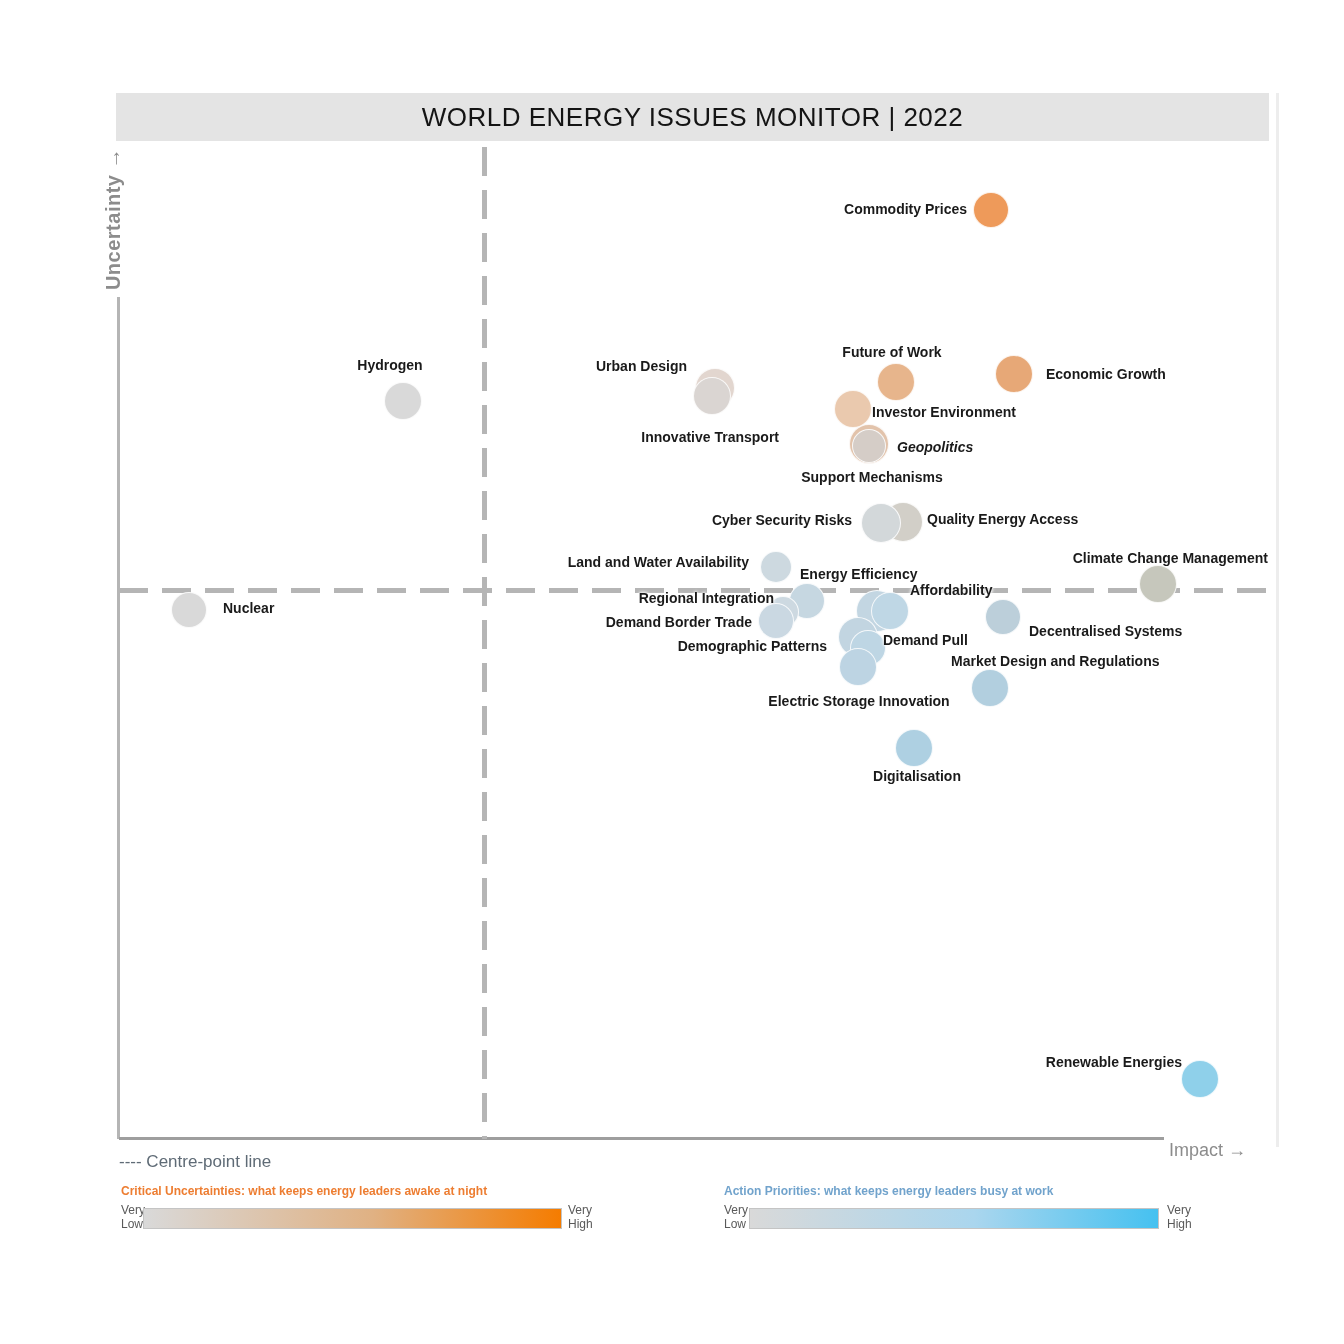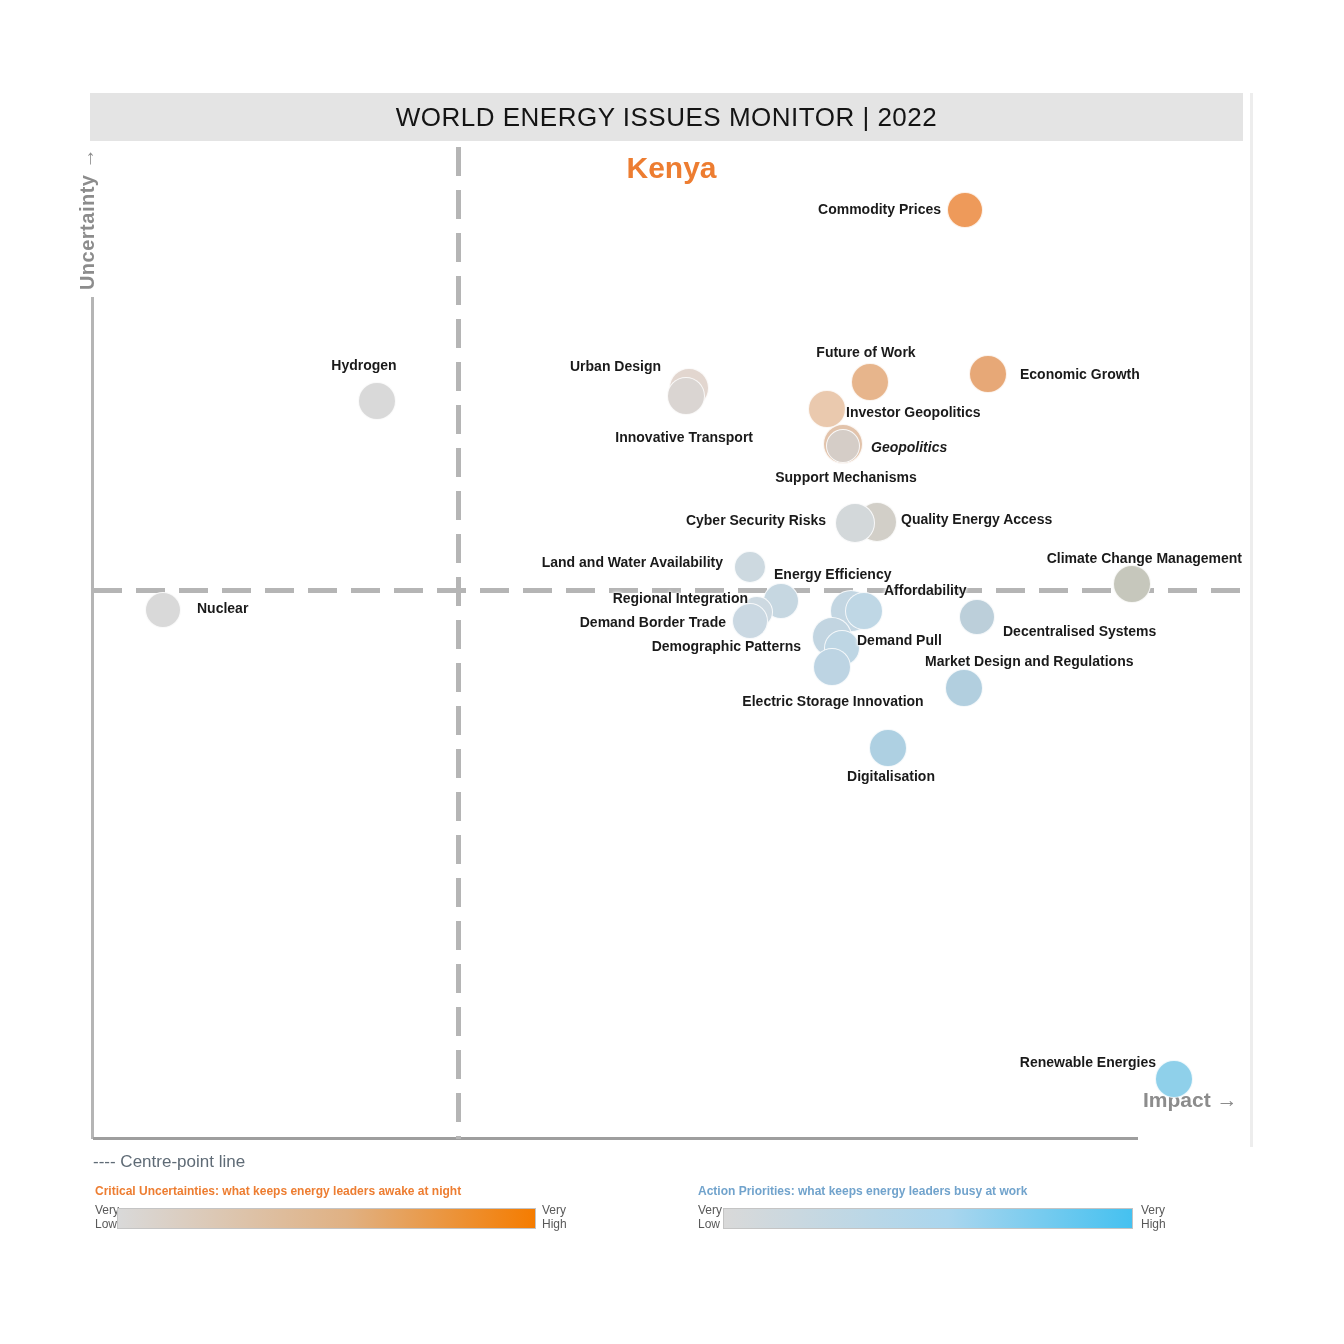--- a/index.html
+++ b/index.html
@@ -1,26 +1,26 @@
 <!DOCTYPE html>
 <html><head>
 <meta charset="utf-8">
 <style>
   html,body{margin:0;padding:0;background:#ffffff;}
   .page{position:relative;width:1344px;height:1344px;background:#ffffff;overflow:hidden;
         font-family:"Liberation Sans",sans-serif;}
-  .abs{position:absolute;}
+  .abs{position:absolute;margin-left:26px;}
   .titlebar{left:90px;top:93px;width:1153px;height:48px;background:#e4e4e4;
             display:flex;align-items:center;justify-content:center;}
   .titlebar span{font-size:26px;color:#141414;letter-spacing:.5px;}
   .country{left:90px;top:151px;width:1163px;text-align:center;
            font-size:30px;font-weight:bold;}
   .y-axis-label{left:76px;top:148px;writing-mode:vertical-rl;transform:rotate(180deg);
                 font-size:20px;font-weight:bold;color:#8c8c8c;letter-spacing:.5px;}
-  .x-axis-label{left:1143px;top:1088px;font-size:21px;font-weight:bold;color:#8c8c8c;}
+  .x-axis-label{left:1143px;top:1140px;font-size:18px;font-weight:normal;color:#8c8c8c;}
   .y-axis-line{left:91px;top:297px;width:3px;height:842px;background:#b5b5b5;}
   .x-axis-line{left:93px;top:1137px;width:1045px;height:3px;background:#9e9e9e;}
   .dash-h{left:93px;top:588px;width:1150px;height:5px;
           background:repeating-linear-gradient(90deg,#b5b5b5 0 29px,transparent 29px 43px);}
   .dash-v{left:456px;top:147px;width:5px;height:992px;
           background:repeating-linear-gradient(180deg,#b5b5b5 0 29px,transparent 29px 43px);}
   .right-border{left:1250px;top:93px;width:3px;height:1054px;background:#ededed;}
   .bubble{position:absolute;border-radius:50%;border:1.5px solid rgba(255,255,255,.85);
           box-sizing:border-box;z-index:2;}
   .issue-label{position:absolute;z-index:3;font-size:14px;font-weight:bold;color:#1a1a1a;
@@ -33,21 +33,20 @@
 </style>
 </head>
 <body>
 
 <div class="page">
 
   <div class="abs titlebar">
     <span>WORLD ENERGY ISSUES MONITOR | 2022</span>
   </div>
 
-  <div class="abs country" style="color: rgb(237, 125, 49);">Kenya</div>
 
   <div class="abs y-axis-label">Uncertainty →</div>
   <div class="abs y-axis-line"></div>
   <div class="abs x-axis-line"></div>
   <div class="abs x-axis-label">Impact →</div>
 
   <div class="abs dash-v"></div>
   <div class="abs dash-h"></div>
   <div class="abs right-border"></div>
 
@@ -77,21 +76,21 @@
       <div class="bubble" style="left: 869px; top: 729px; width: 38px; height: 38px; background: rgb(174, 208, 226);"></div>
       <div class="bubble" style="left: 1113px; top: 565px; width: 38px; height: 38px; background: rgb(198, 199, 188);"></div>
       <div class="bubble" style="left: 145px; top: 592px; width: 36px; height: 36px; background: rgb(217, 217, 217);"></div>
       <div class="bubble" style="left: 1155px; top: 1060px; width: 38px; height: 38px; background: rgb(143, 208, 234);"></div>
       <div class="issue-label" style="left: 941px; top: 209px; transform: translate(-100%, -50%);">Commodity Prices</div>
       <div class="issue-label" style="left: 364px; top: 365px; transform: translate(-50%, -50%);">Hydrogen</div>
       <div class="issue-label" style="left: 661px; top: 366px; transform: translate(-100%, -50%);">Urban Design</div>
       <div class="issue-label" style="left: 753px; top: 437px; transform: translate(-100%, -50%);">Innovative Transport</div>
       <div class="issue-label" style="left: 866px; top: 352px; transform: translate(-50%, -50%);">Future of Work</div>
       <div class="issue-label" style="left: 1020px; top: 374px; transform: translate(0px, -50%);">Economic Growth</div>
-      <div class="issue-label" style="left: 846px; top: 412px; transform: translate(0px, -50%);">Investor Geopolitics</div>
+      <div class="issue-label" style="left: 846px; top: 412px; transform: translate(0px, -50%);">Investor Environment</div>
       <div class="issue-label" style="left: 846px; top: 477px; transform: translate(-50%, -50%);">Support Mechanisms</div>
       <div class="issue-label" style="left: 871px; top: 447px; transform: translate(0px, -50%); font-style: italic;">Geopolitics</div>
       <div class="issue-label" style="left: 901px; top: 519px; transform: translate(0px, -50%);">Quality Energy Access</div>
       <div class="issue-label" style="left: 826px; top: 520px; transform: translate(-100%, -50%);">Cyber Security Risks</div>
       <div class="issue-label" style="left: 723px; top: 562px; transform: translate(-100%, -50%);">Land and Water Availability</div>
       <div class="issue-label" style="left: 774px; top: 574px; transform: translate(0px, -50%);">Energy Efficiency</div>
       <div class="issue-label" style="left: 748px; top: 598px; transform: translate(-100%, -50%);">Regional Integration</div>
       <div class="issue-label" style="left: 726px; top: 622px; transform: translate(-100%, -50%);">Demand Border Trade</div>
       <div class="issue-label" style="left: 884px; top: 590px; transform: translate(0px, -50%);">Affordability</div>
       <div class="issue-label" style="left: 801px; top: 646px; transform: translate(-100%, -50%);">Demographic Patterns</div>

